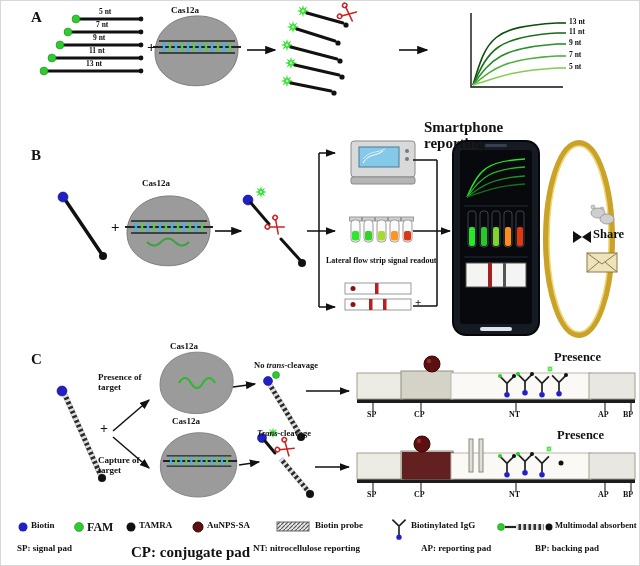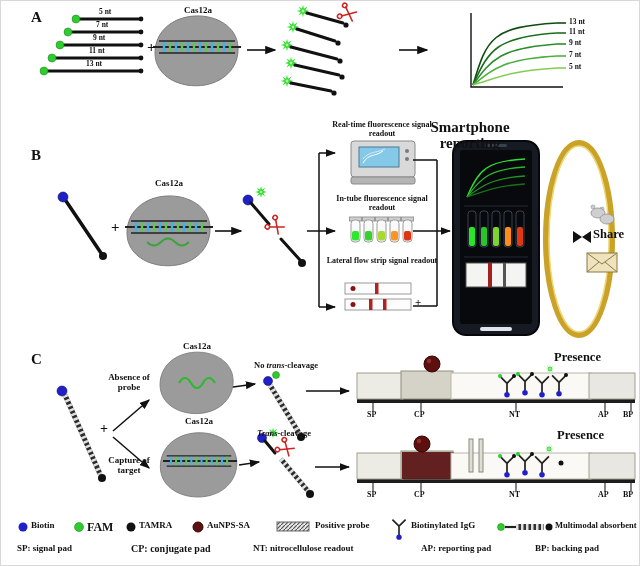--- a/index.html
+++ b/index.html
@@ -1,21 +1,21 @@
 <!DOCTYPE html>
 <html><head>
 <meta charset="utf-8">
 <style>
   html,body{margin:0;padding:0;background:#fff;}
   .fig{position:relative;width:640px;height:566px;background:#ffffff;
        font-family:"Liberation Serif",serif;border:1px solid #d8d8d8;
        box-sizing:border-box;overflow:hidden;}
   .fig svg.canvas{position:absolute;left:0;top:0;}
   .lbl{position:absolute;font-weight:bold;color:#111;line-height:1.08;white-space:nowrap;}
-  .c{text-align:center;white-space:normal;}
+  .c{text-align:left;white-space:normal;}
   .it{font-style:italic;}
 </style>
 </head>
 <body>
 
 <div class="fig">
 
 <svg class="canvas" width="640" height="566" viewBox="0 0 640 566">
   <defs>
     <marker id="arr" viewBox="0 0 8 8" refX="7" refY="3" markerWidth="7" markerHeight="7" orient="auto">
@@ -353,30 +353,28 @@
 <div class="lbl c" style="left:170px;top:5px;width:54px;font-size:9px">Cas12a</div>
 <div class="lbl" style="left:568px;top:17px;font-size:7.5px">13 nt</div>
 <div class="lbl" style="left:568px;top:27px;font-size:7.5px">11 nt</div>
 <div class="lbl" style="left:568px;top:38px;font-size:7.5px">9 nt</div>
 <div class="lbl" style="left:568px;top:50px;font-size:7.5px">7 nt</div>
 <div class="lbl" style="left:568px;top:62px;font-size:7.5px">5 nt</div>
 
 <div class="lbl" style="left:30px;top:146px;font-size:15px">B</div>
 <div class="lbl" style="left:110px;top:218px;font-size:15px">+</div>
 <div class="lbl c" style="left:141px;top:178px;width:54px;font-size:9px">Cas12a</div>
-<div class="lbl c" style="left:325px;top:120px;width:112px;font-size:8px">Real-time fluorescence signal readout</div>
-<div class="lbl c" style="left:325px;top:194px;width:112px;font-size:8px">In-tube fluorescence signal readout</div>
 <div class="lbl c" style="left:325px;top:256px;width:112px;font-size:8px">Lateral flow strip signal readout</div>
 <div class="lbl" style="left:414px;top:296px;font-size:11px">+</div>
 <div class="lbl c" style="left:423px;top:118px;width:92px;font-size:15px">Smartphone reporting</div>
 <div class="lbl" style="left:592px;top:227px;font-size:12.5px">Share</div>
 
 <div class="lbl" style="left:30px;top:350px;font-size:15px">C</div>
 <div class="lbl" style="left:99px;top:420px;font-size:14px">+</div>
-<div class="lbl c" style="left:97px;top:372px;width:62px;font-size:9px">Absence of probe</div>
+<div class="lbl c" style="left:97px;top:372px;width:62px;font-size:9px">Presence of target</div>
 <div class="lbl c" style="left:97px;top:455px;width:62px;font-size:9px">Capture of target</div>
 <div class="lbl c" style="left:169px;top:341px;width:54px;font-size:9px">Cas12a</div>
 <div class="lbl c" style="left:171px;top:416px;width:54px;font-size:9px">Cas12a</div>
 <div class="lbl" style="left:253px;top:360px;font-size:8.5px"><span>No </span><span class="it">trans</span><span>-cleavage</span></div>
 <div class="lbl" style="left:256px;top:428px;font-size:8.5px"><span class="it">Trans</span><span>-cleavage</span></div>
 <div class="lbl" style="left:553px;top:350px;font-size:12.5px">Presence</div>
 <div class="lbl" style="left:556px;top:428px;font-size:12.5px">Presence</div>
 
 <div class="lbl" style="left:366px;top:410px;font-size:8px">SP</div>
 <div class="lbl" style="left:413px;top:410px;font-size:8px">CP</div>
@@ -386,23 +384,23 @@
 <div class="lbl" style="left:366px;top:490px;font-size:8px">SP</div>
 <div class="lbl" style="left:413px;top:490px;font-size:8px">CP</div>
 <div class="lbl" style="left:508px;top:490px;font-size:8px">NT</div>
 <div class="lbl" style="left:597px;top:490px;font-size:8px">AP</div>
 <div class="lbl" style="left:622px;top:490px;font-size:8px">BP</div>
 
 <div class="lbl" style="left:30px;top:520px;font-size:9px">Biotin</div>
 <div class="lbl" style="left:86px;top:520px;font-size:12px">FAM</div>
 <div class="lbl" style="left:138px;top:520px;font-size:9px">TAMRA</div>
 <div class="lbl" style="left:206px;top:520px;font-size:9px">AuNPS-SA</div>
-<div class="lbl" style="left:314px;top:520px;font-size:9px">Positive probe</div>
+<div class="lbl" style="left:314px;top:520px;font-size:9px">Biotin probe</div>
 <div class="lbl" style="left:410px;top:520px;font-size:9px">Biotinylated IgG</div>
 <div class="lbl" style="left:554px;top:520px;font-size:8.5px">Multimodal absorbent</div>
 
 <div class="lbl" style="left:16px;top:543px;font-size:9px">SP: signal pad</div>
-<div class="lbl" style="left:130px;top:543px;font-size:10px">CP: conjugate pad</div>
-<div class="lbl" style="left:252px;top:543px;font-size:9px">NT: nitrocellulose readout</div>
+<div class="lbl" style="left:130px;top:543px;font-size:15px">CP: conjugate pad</div>
+<div class="lbl" style="left:252px;top:543px;font-size:9px">NT: nitrocellulose reporting</div>
 <div class="lbl" style="left:420px;top:543px;font-size:9px">AP: reporting pad</div>
 <div class="lbl" style="left:534px;top:543px;font-size:9px">BP: backing pad</div>
 
 </div>
 
 </body></html>

